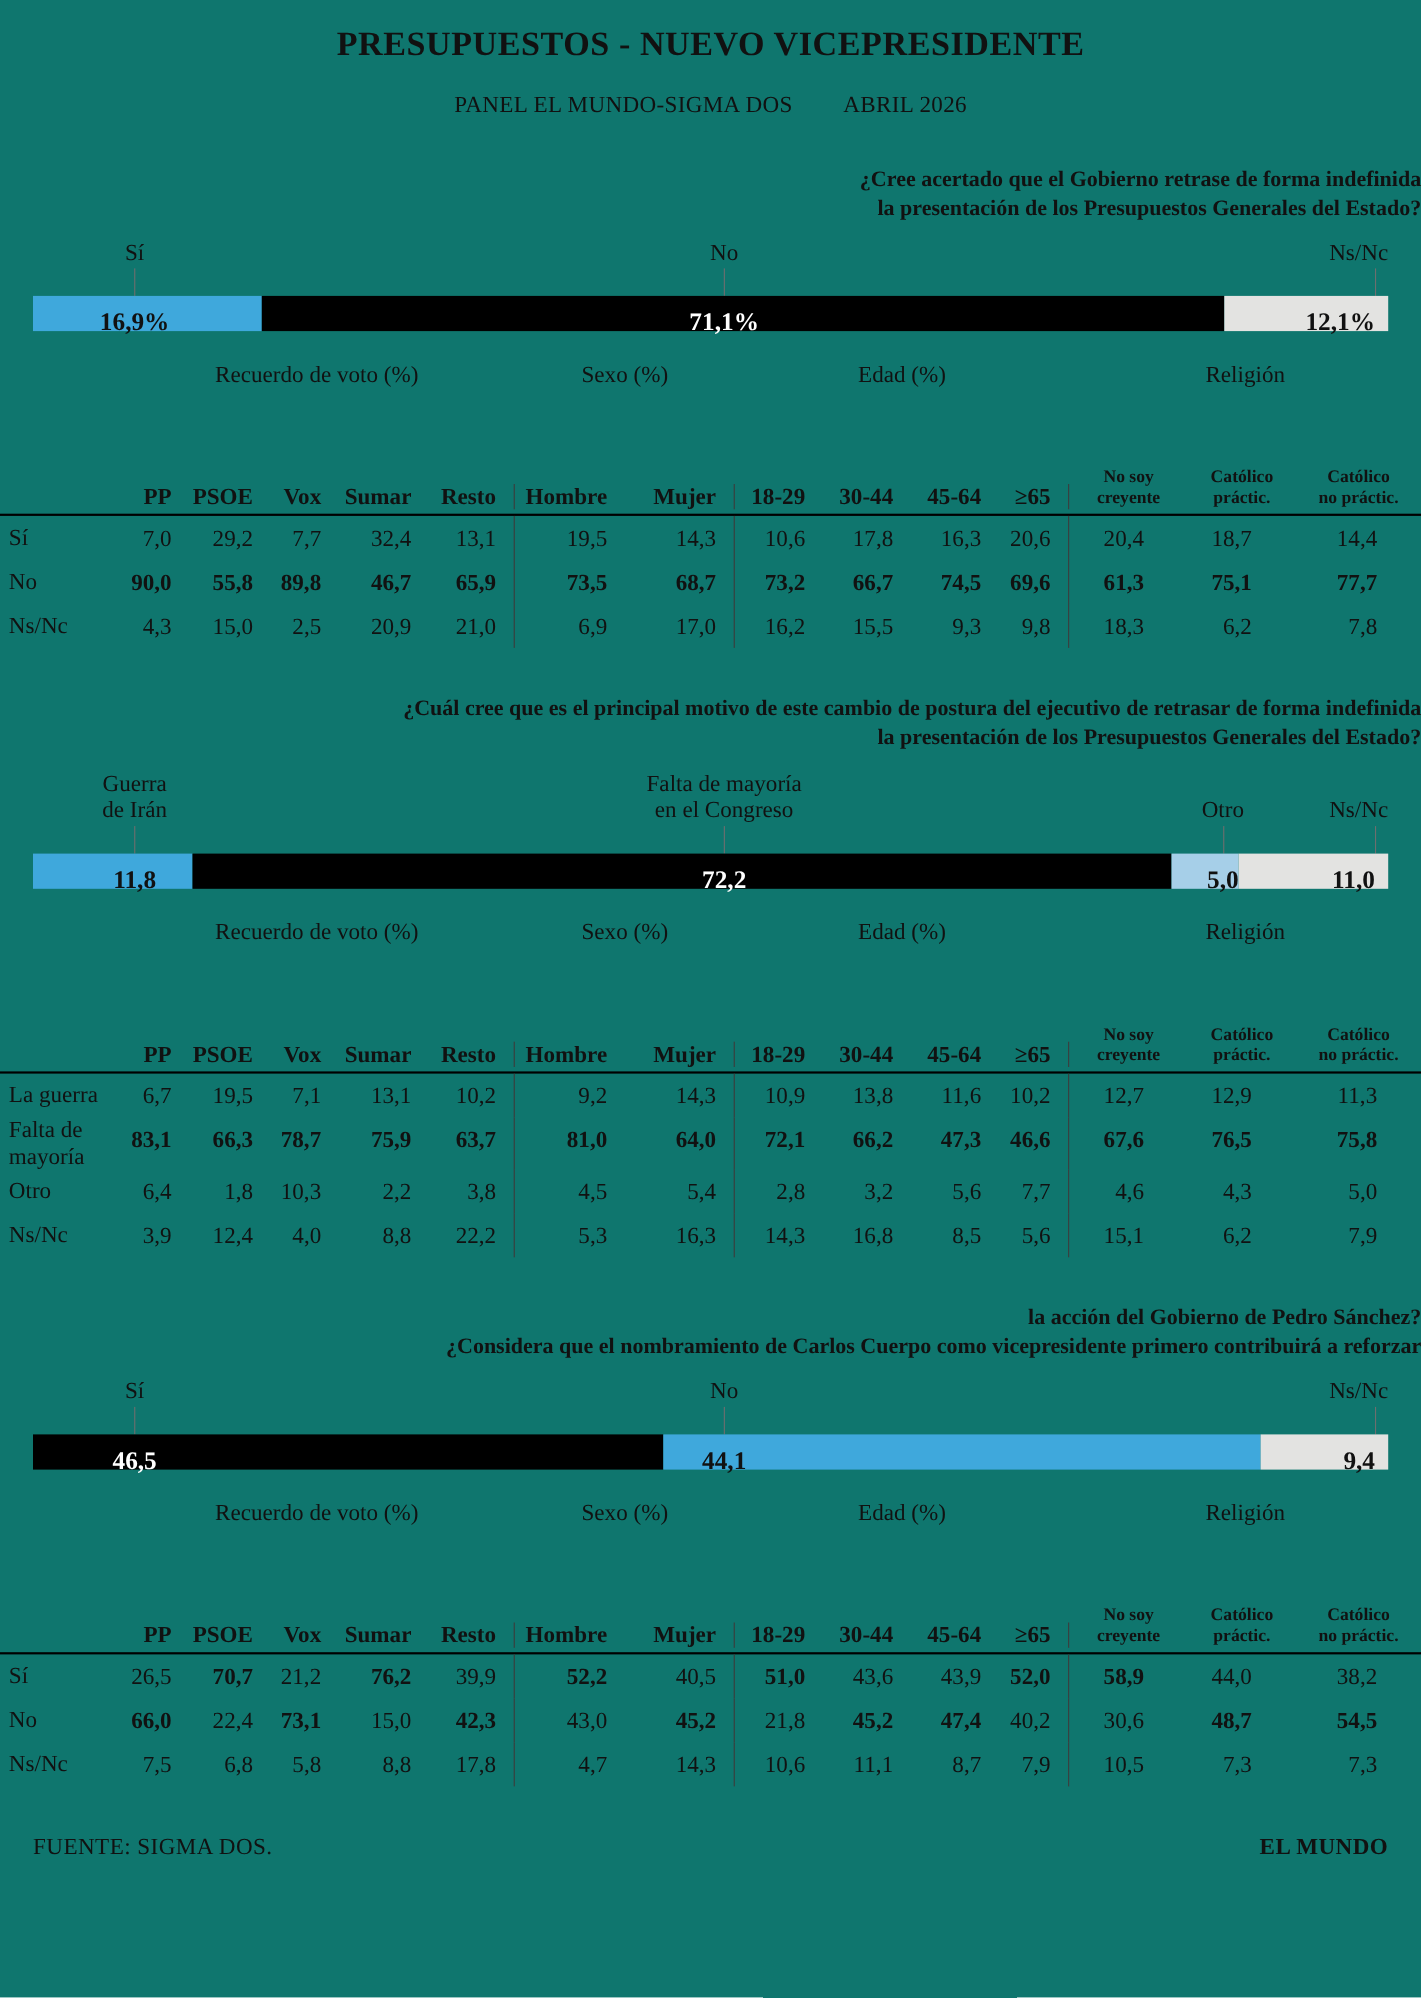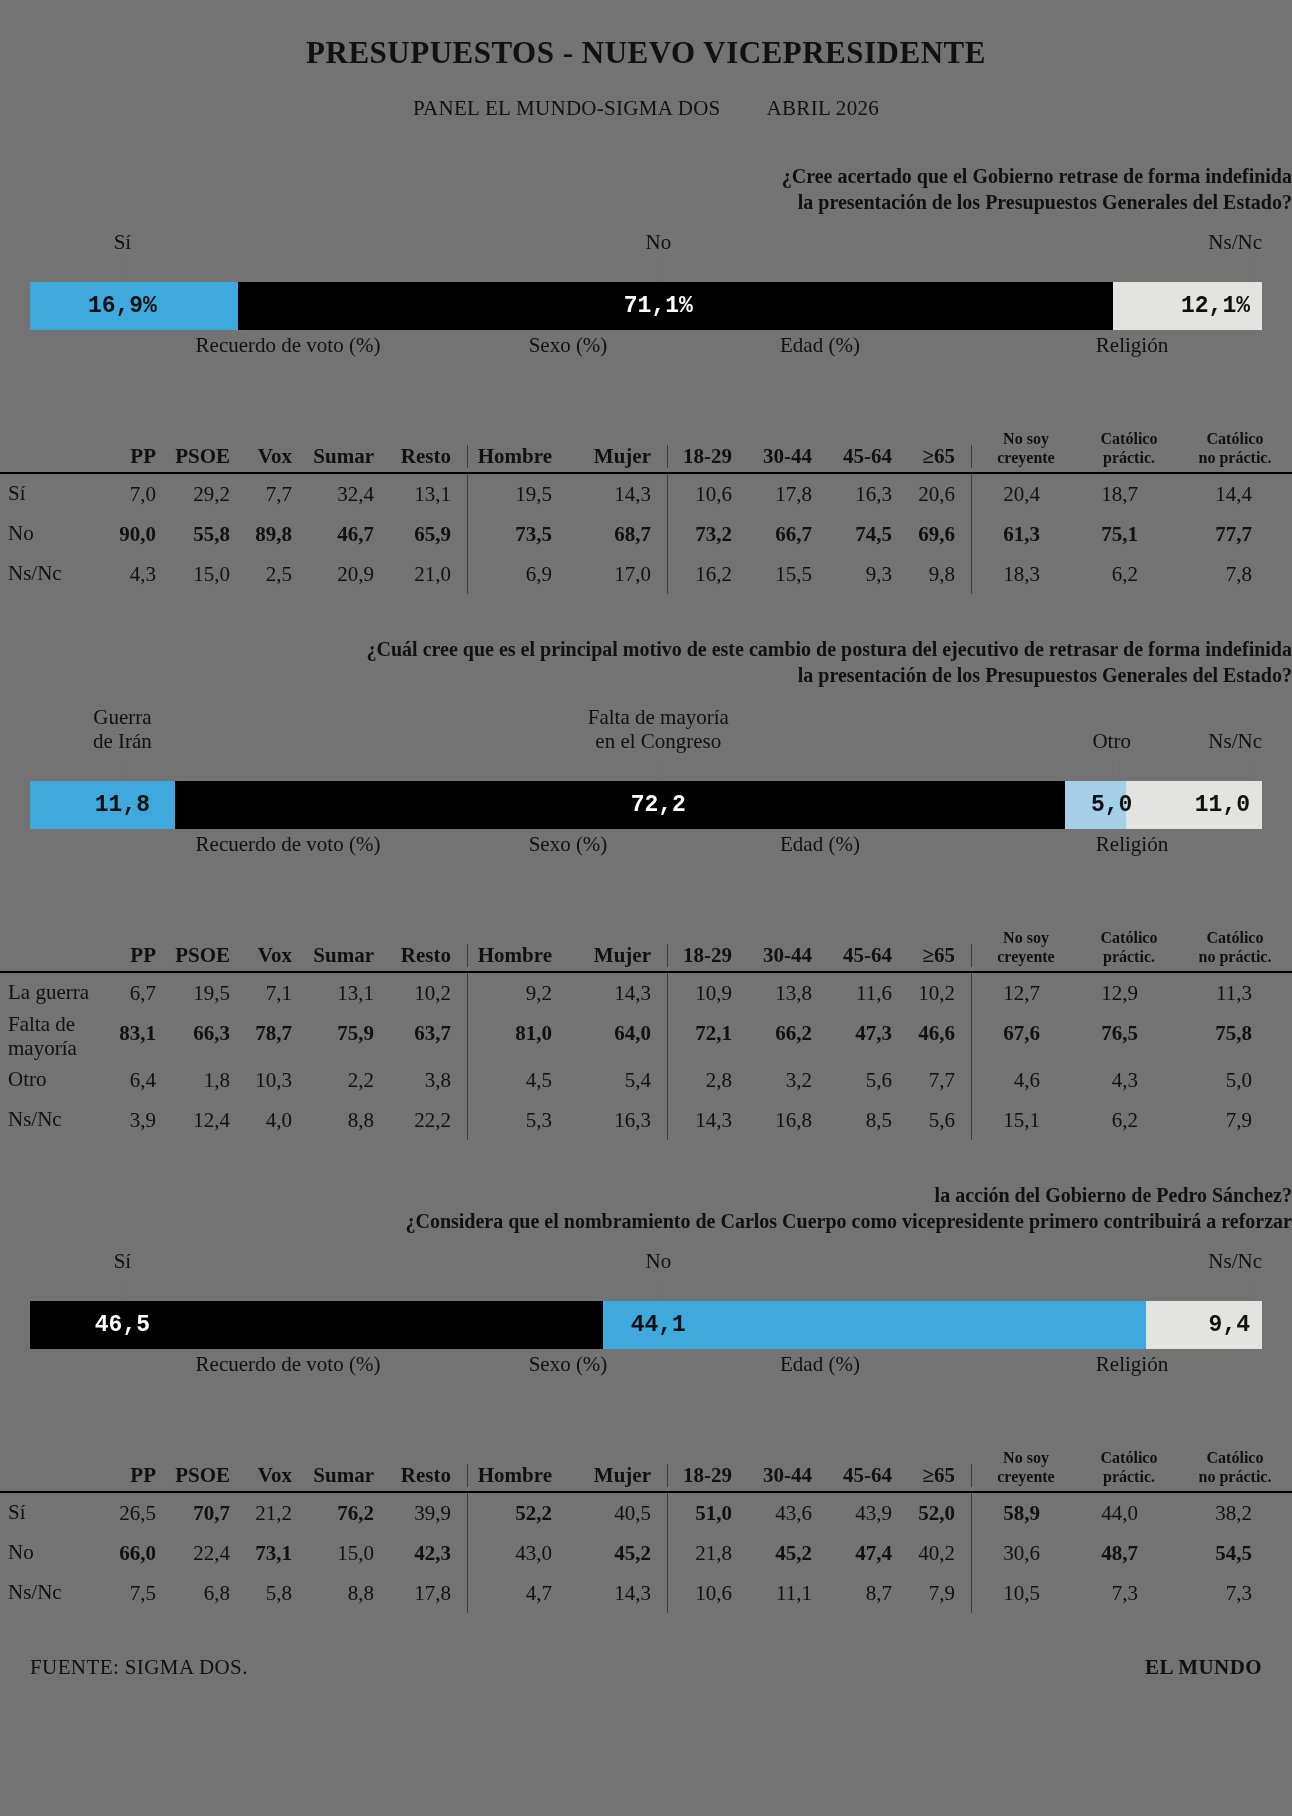--- a/index.html
+++ b/index.html
@@ -1,24 +1,24 @@
 <!DOCTYPE html>
 <html lang="es"><head>
 <meta charset="utf-8">
 <style>
   html,body{margin:0;padding:0;background:#fff;}
   .page{
     position:relative;
     width:1292px;height:1816px;
     box-sizing:border-box;
     overflow:hidden;
-    background:#737373;
+    background:#0f766e;
     color:#111;
     font-family:"Liberation Serif","DejaVu Serif",serif;
-    padding-top:36px;
+    padding-top:23px;
   }
   .title{
     margin:0;text-align:center;
     font-size:31px;font-weight:bold;letter-spacing:.5px;
     line-height:1.1;
   }
   .subtitle{
     margin-top:26px;text-align:center;
     font-size:21px;letter-spacing:.3px;
     display:flex;justify-content:center;gap:46px;
@@ -33,30 +33,30 @@
   .bar-cats.h1{height:28px;}
   .bar-cats.h2{height:54px;}
   .bar-cat{
     position:absolute;bottom:2px;
     font-size:21px;line-height:1.18;text-align:center;
     transform:translateX(-50%);white-space:nowrap;
   }
   .bar-cat.right{right:0;left:auto;transform:none;text-align:right;}
   .bar-ticks{position:relative;height:25px;}
   .tick{position:absolute;top:0;bottom:0;width:1px;background:#6e6e6e;}
-  .bar{position:relative;display:flex;height:48px;width:100%;font-family:Liberation Mono, monospace;}
+  .bar{position:relative;display:flex;height:32px;width:100%;}
   .bar .seg{height:100%;}
   .bar .num{
     position:absolute;top:0;line-height:48px;
     font-size:23px;font-weight:bold;
     transform:translateX(-50%);white-space:nowrap;
   }
   .bar .num.right{right:12px;left:auto !important;transform:none;}
   
-  .crosstab{width:1292px;}
+  .crosstab{margin-top:24px;width:1292px;}
   .t-grid{
     display:grid;
     grid-template-columns:108px 64px 74px 62px 82px 78px 100px 100px 80px 80px 80px 64px 108px 98px 114px;
     align-items:end;
   }
   .t-groups{height:30px;margin-bottom:38px;}
   .t-groups .g{font-size:21px;text-align:center;line-height:30px;}
   .t-cols{min-height:70px;border-bottom:2px solid #000;padding-bottom:4px;align-items:end;}
   .t-cols .h{
     font-size:21px;font-weight:bold;text-align:right;

